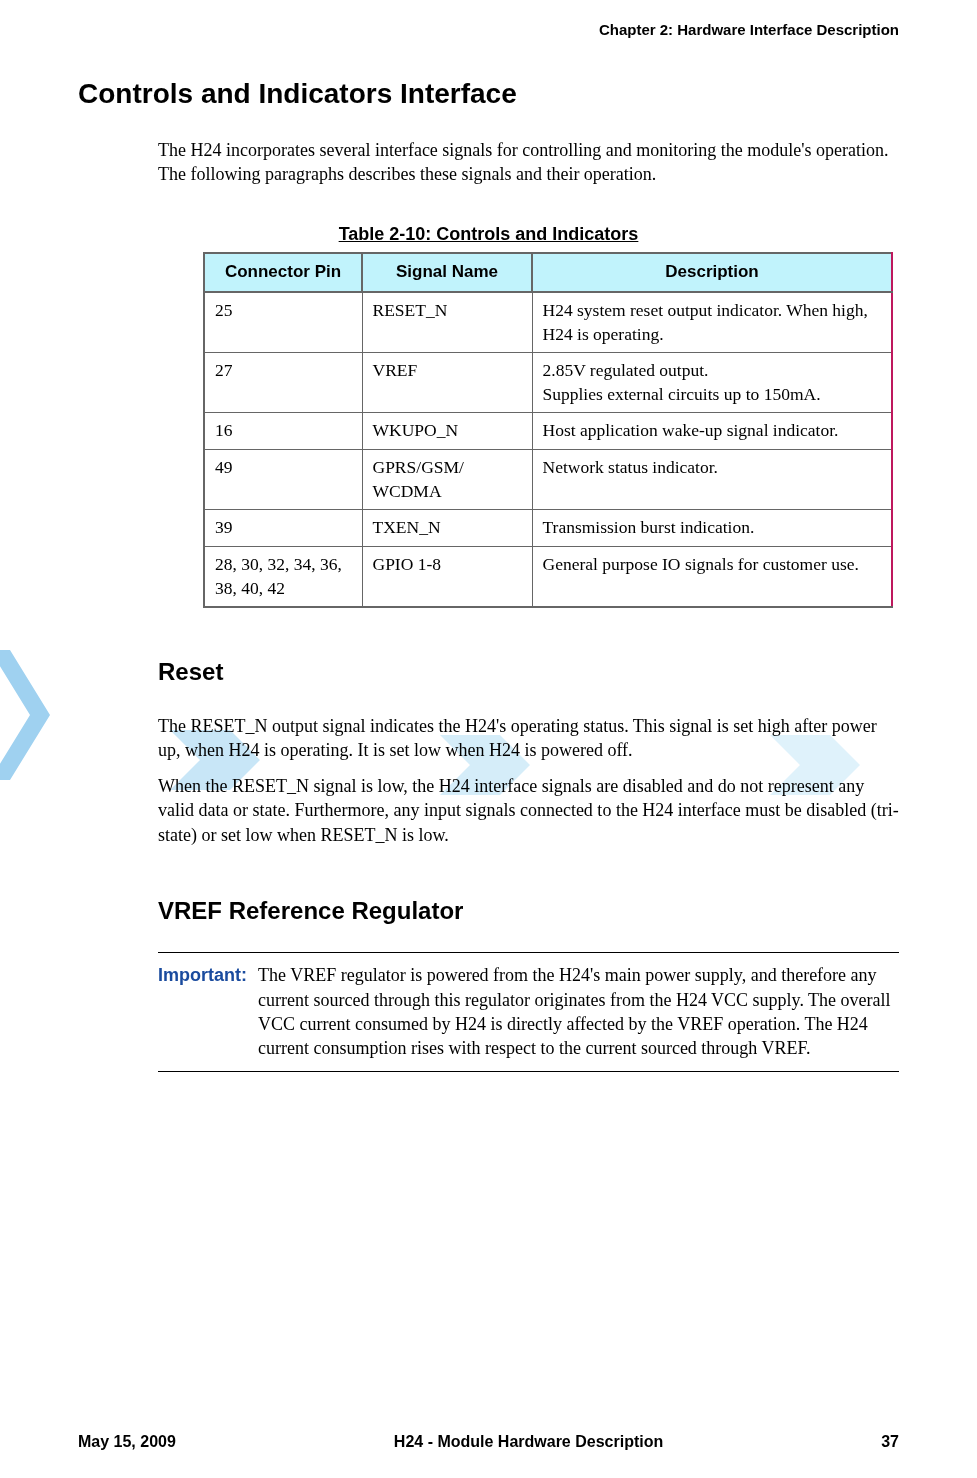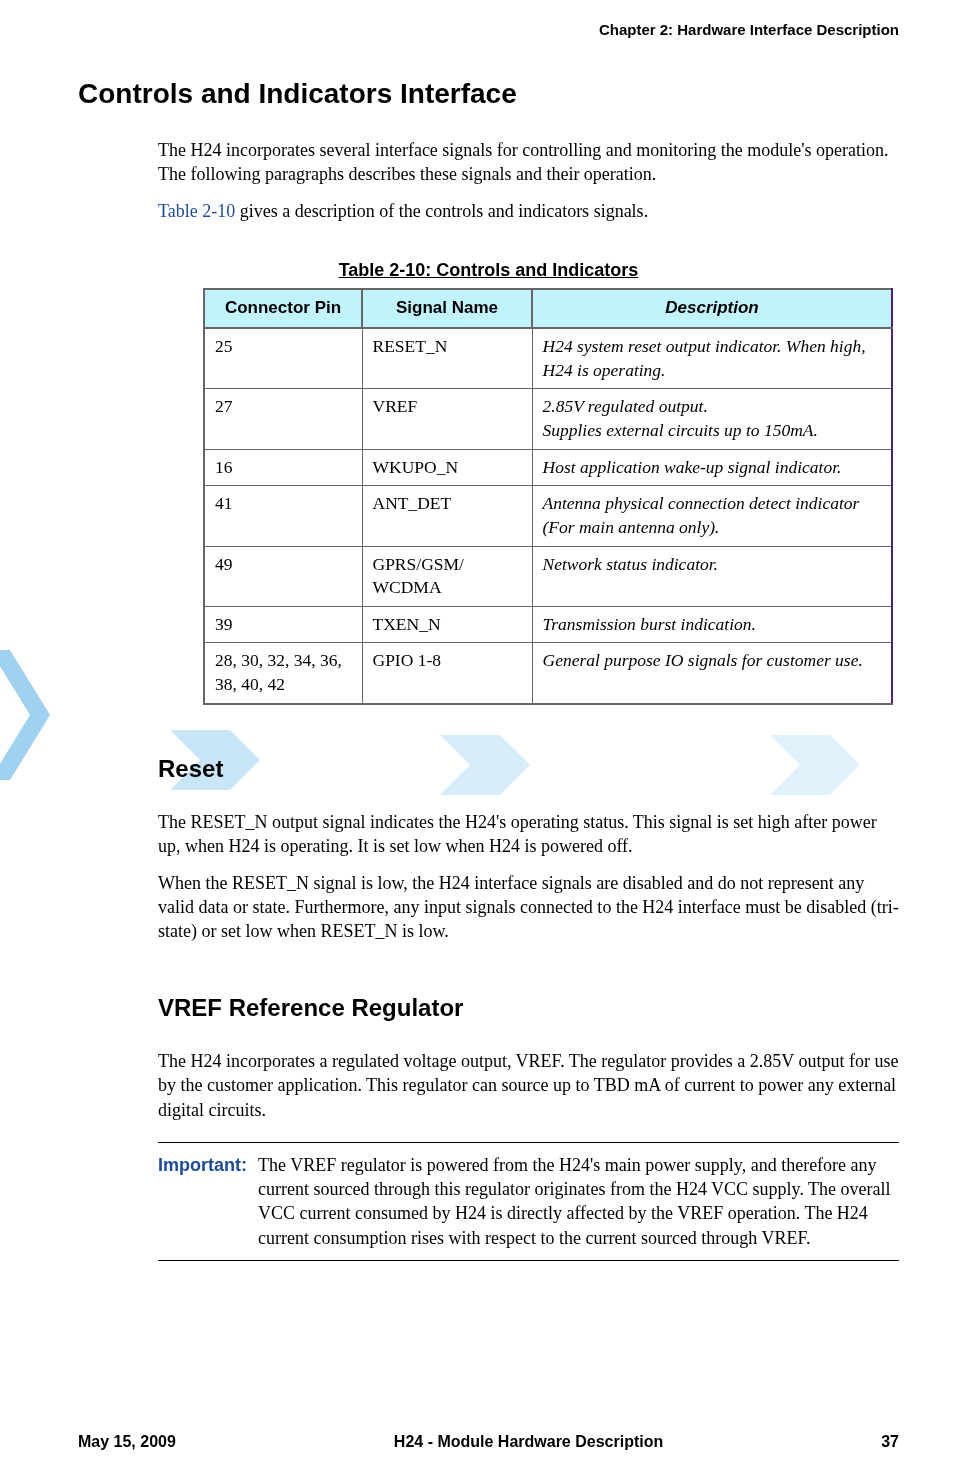--- a/index.html
+++ b/index.html
@@ -73,21 +73,21 @@
       padding: 7px 10px;
       text-align: center;
     }
     .data-table td {
       border: 1px solid #666;
       padding: 6px 10px;
       vertical-align: top;
       font-size: 17.5px;
     }
     .data-table .outer-left { border-left: 2px solid #666; }
-    .data-table .outer-right { border-right: 2px solid #4c1d95; font-style: italic; }
+    .data-table .outer-right { border-right: 2px solid #be185d; }
     .data-table tbody tr:last-child td { border-bottom: 2px solid #666; }
     .col-pin { width: 158px; }
     .col-signal { width: 170px; }
     .subsection-title {
       font-family: Arial, Helvetica, sans-serif;
       font-size: 24px;
       font-weight: bold;
       margin-left: 80px;
       margin-top: 48px;
       margin-bottom: 25px;
@@ -145,23 +145,20 @@
 </svg>
 
 <div class="page">
 
   <div class="header-right">Chapter 2:  Hardware Interface Description</div>
 
   <h1 class="section-title">Controls and Indicators Interface</h1>
 
   <p class="body-text">The H24 incorporates several interface signals for controlling and monitoring the module's operation. The following paragraphs describes these signals and their operation.</p>
 
-  <p class="body-text">
-    <span class="link-text">Table 2-10</span><span> gives a description of the controls and indicators signals.</span>
-  </p>
 
   <div class="table-caption">Table 2-10: Controls and Indicators</div>
 
   <table class="data-table">
     <thead>
       <tr>
         <th class="col-pin outer-left">Connector Pin</th>
         <th class="col-signal">Signal Name</th>
         <th class="outer-right">Description</th>
       </tr>
@@ -176,25 +173,20 @@
         <td class="outer-left">27</td>
         <td>VREF</td>
         <td class="outer-right">2.85V regulated output.<br>Supplies external circuits up to 150mA.</td>
       </tr>
       <tr>
         <td class="outer-left">16</td>
         <td>WKUPO_N</td>
         <td class="outer-right">Host application wake-up signal indicator.</td>
       </tr>
       <tr>
-        <td class="outer-left">41</td>
-        <td>ANT_DET</td>
-        <td class="outer-right">Antenna physical connection detect indicator (For main antenna only).</td>
-      </tr>
-      <tr>
         <td class="outer-left">49</td>
         <td>GPRS/GSM/<br>WCDMA</td>
         <td class="outer-right">Network status indicator.</td>
       </tr>
       <tr>
         <td class="outer-left">39</td>
         <td>TXEN_N</td>
         <td class="outer-right">Transmission burst indication.</td>
       </tr>
       <tr>
@@ -203,21 +195,20 @@
         <td class="outer-right">General purpose IO signals for customer use.</td>
       </tr>
     </tbody>
   </table>
 
   <h2 class="subsection-title">Reset</h2>
   <p class="body-text">The RESET_N output signal indicates the H24's operating status. This signal is set high after power up, when H24 is operating. It is set low when H24 is powered off.</p>
   <p class="body-text">When the RESET_N signal is low, the H24 interface signals are disabled and do not represent any valid data or state. Furthermore, any input signals connected to the H24 interface must be disabled (tri-state) or set low when RESET_N is low.</p>
 
   <h2 class="subsection-title">VREF Reference Regulator</h2>
-  <p class="body-text">The H24 incorporates a regulated voltage output, VREF. The regulator provides a 2.85V output for use by the customer application. This regulator can source up to TBD mA of current to power any external digital circuits.</p>
 
   <div class="important-block">
     <hr class="important-rule">
     <div class="important-row">
       <div class="important-label">Important:</div>
       <div class="important-text">The VREF regulator is powered from the H24's main power supply, and therefore any current sourced through this regulator originates from the H24 VCC supply. The overall VCC current consumed by H24 is directly affected by the VREF operation. The H24 current consumption rises with respect to the current sourced through VREF.</div>
     </div>
     <hr class="important-rule">
   </div>
 

